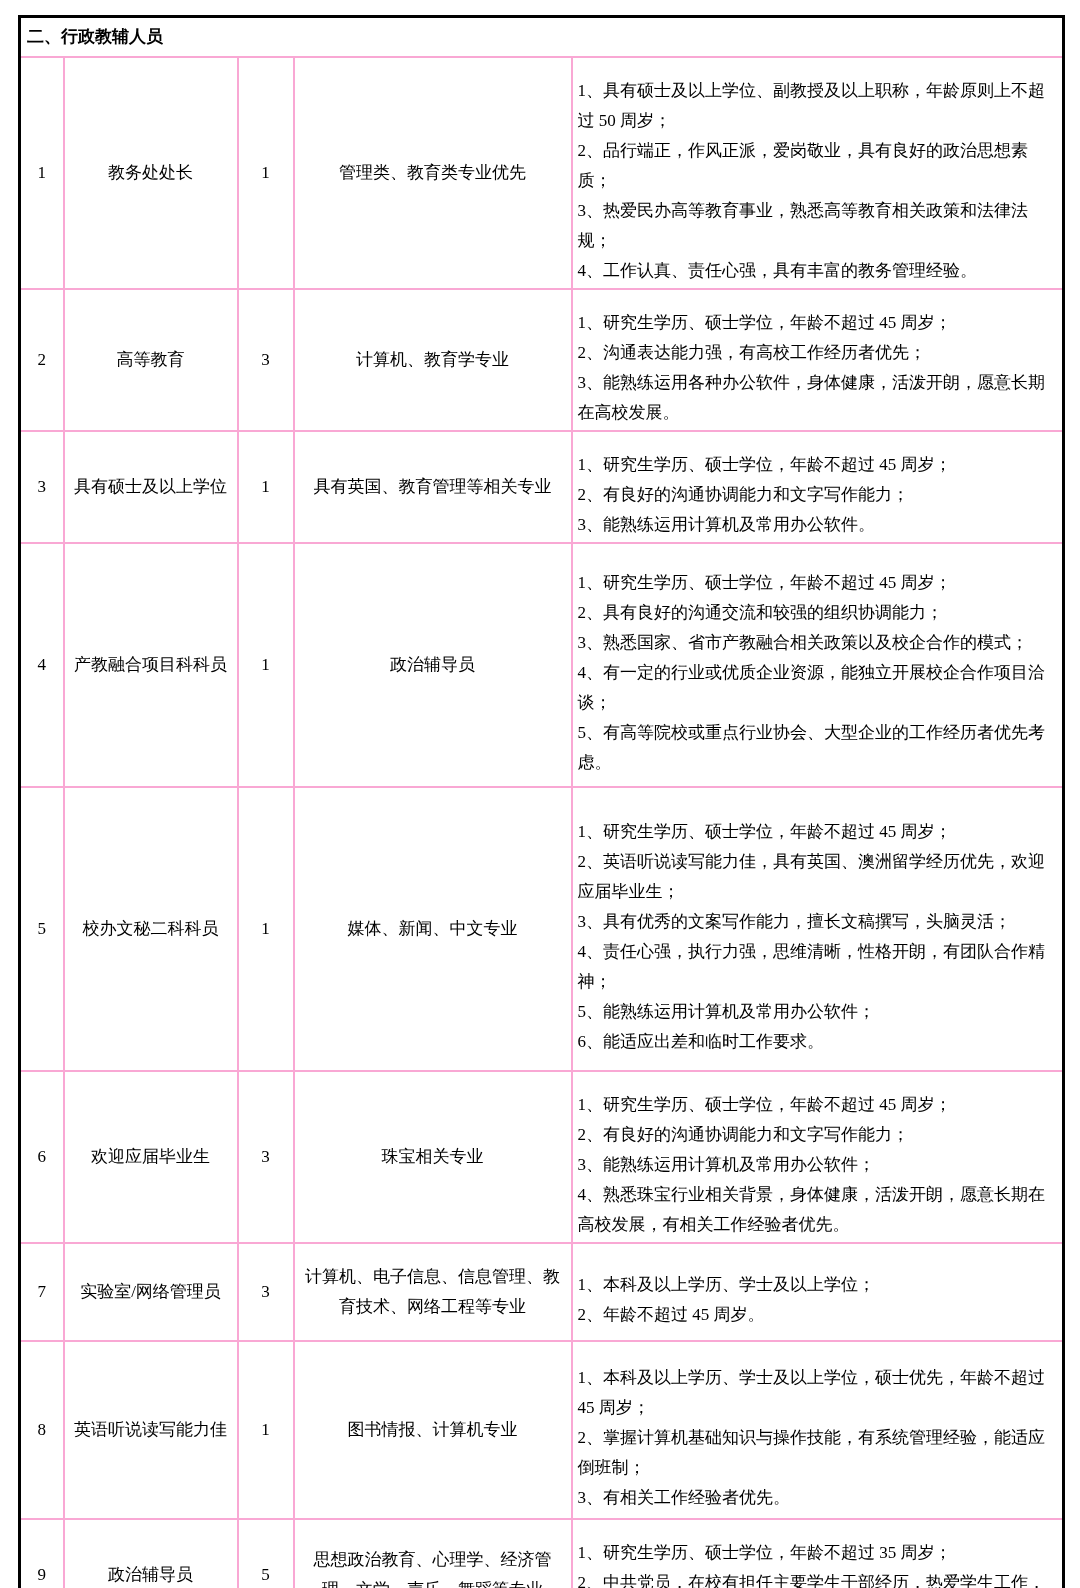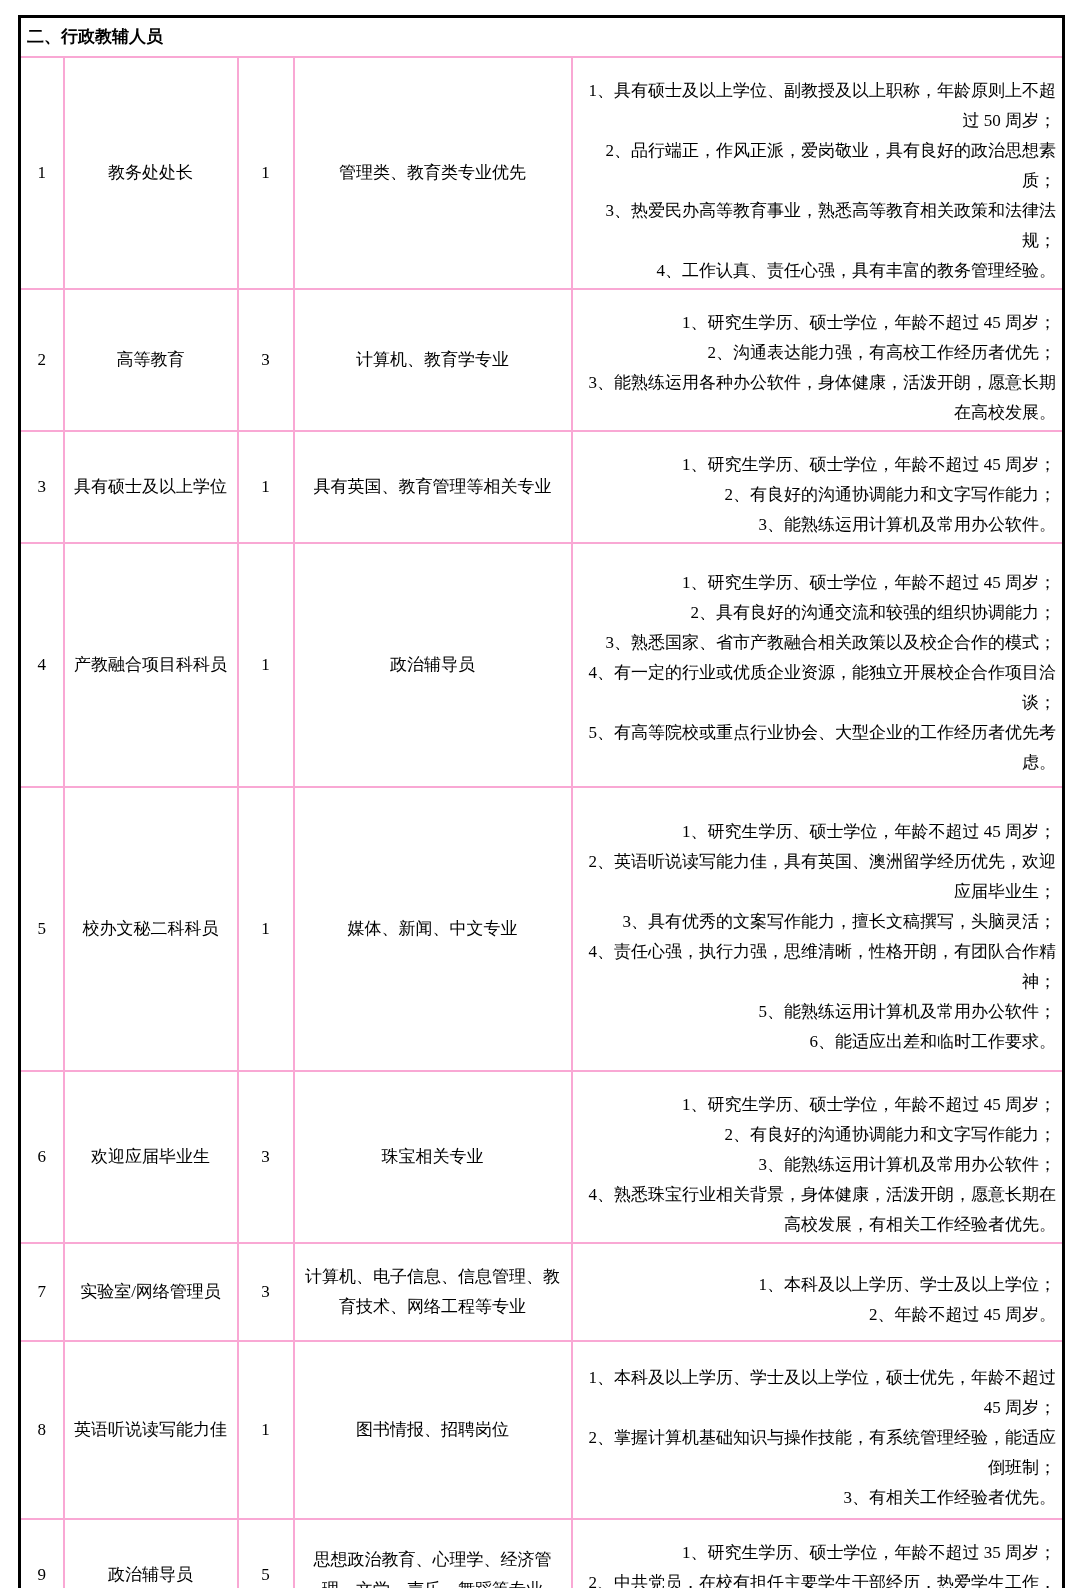--- a/index.html
+++ b/index.html
@@ -40,21 +40,21 @@
   tr.header-row th {
     font-weight: bold;
     height: 39px;
     padding: 2px 2px;
   }
   td.c-no { padding: 2px 2px; }
   td.c-pos { padding: 2px 2px; }
   td.c-count { padding: 2px 2px; }
   td.c-major { padding: 2px 4px; }
   td.c-req {
-    text-align: right;
+    text-align: left;
     white-space: pre-line;
     padding: 18px 6px 2px 5px;
   }
 </style>
 </head>
 <body>
 
 <div class="page">
   <table class="recruit-table">
     <colgroup>
@@ -142,21 +142,21 @@
         <td class="c-count">3</td>
         <td class="c-major">计算机、电子信息、信息管理、教育技术、网络工程等专业</td>
         <td class="c-req">1、本科及以上学历、学士及以上学位；
 2、年龄不超过 45 周岁。</td>
       </tr>
 
       <tr style="height:178px">
         <td class="c-no">8</td>
         <td class="c-pos">英语听说读写能力佳</td>
         <td class="c-count">1</td>
-        <td class="c-major">图书情报、招聘岗位</td>
+        <td class="c-major">图书情报、计算机专业</td>
         <td class="c-req">1、本科及以上学历、学士及以上学位，硕士优先，年龄不超过 45 周岁；
 2、掌握计算机基础知识与操作技能，有系统管理经验，能适应倒班制；
 3、有相关工作经验者优先。</td>
       </tr>
 
       <tr style="height:88px">
         <td class="c-no">9</td>
         <td class="c-pos">政治辅导员</td>
         <td class="c-count">5</td>
         <td class="c-major">思想政治教育、心理学、经济管理、文学、声乐、舞蹈等专业</td>

